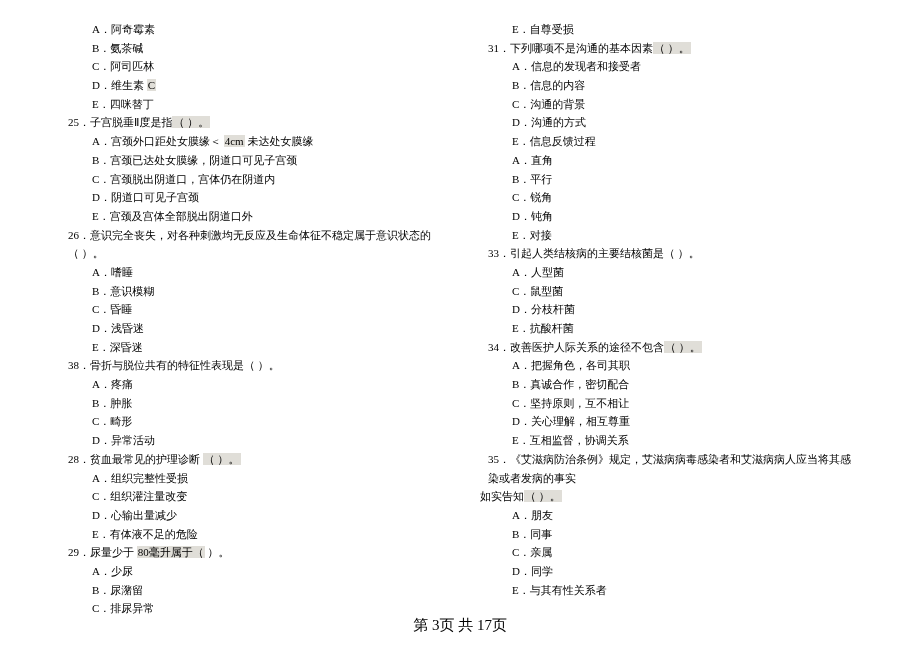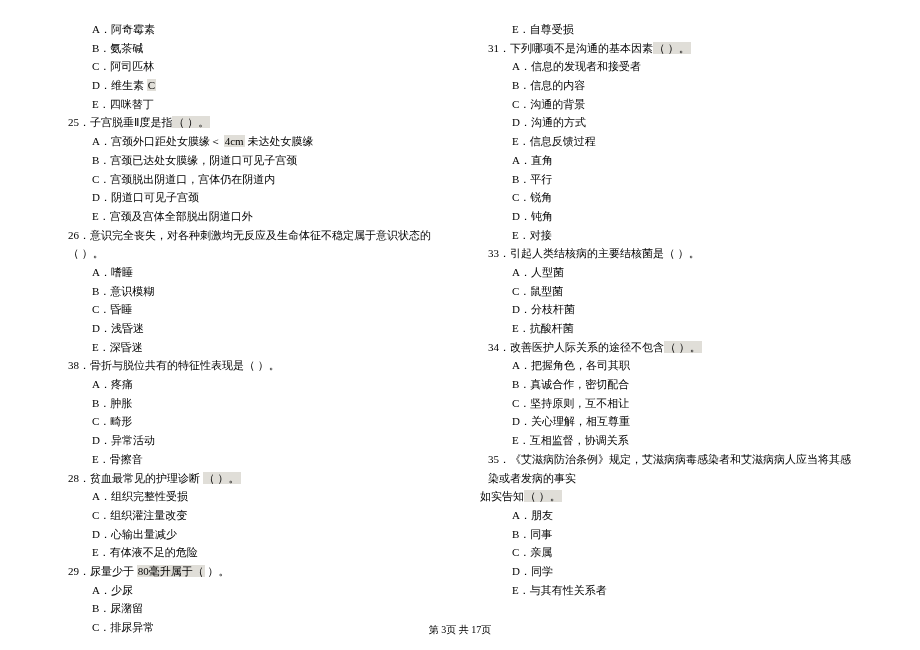--- a/index.html
+++ b/index.html
@@ -37,21 +37,21 @@
     }
     .question {
       padding-left: 8px;
     }
     .footer {
       position: absolute;
       bottom: 12px;
       left: 0;
       right: 0;
       text-align: center;
-      font-size: 10px;
+      font-size: 15px;
     }
   </style>
 </head>
 <body>
 
 <div class="columns">
   <div class="col">
     <div class="option"><span>A</span>．<span>阿奇霉素</span></div>
     <div class="option"><span>B</span>．<span>氨茶碱</span></div>
     <div class="option"><span>C</span>．<span>阿司匹林</span></div>
@@ -70,21 +70,20 @@
     <div class="option"><span>B</span>．<span>意识模糊</span></div>
     <div class="option"><span>C</span>．<span>昏睡</span></div>
     <div class="option"><span>D</span>．<span>浅昏迷</span></div>
     <div class="option"><span>E</span>．<span>深昏迷</span></div>
 
     <div class="question"><span>38．</span><span>骨折与脱位共有的特征性表现是（          ）。</span></div>
     <div class="option"><span>A</span>．<span>疼痛</span></div>
     <div class="option"><span>B</span>．<span>肿胀</span></div>
     <div class="option"><span>C</span>．<span>畸形</span></div>
     <div class="option"><span>D</span>．<span>异常活动</span></div>
-    <div class="option"><span>E</span>．<span>骨擦音</span></div>
 
     <div class="question"><span>28．</span><span>贫血最常见的护理诊断</span>  <span class="hl">（      ）。</span></div>
     <div class="option"><span>A</span>．<span>组织完整性受损</span></div>
     <div class="option"><span>C</span>．<span>组织灌注量改变</span></div>
     <div class="option"><span>D</span>．<span>心输出量减少</span></div>
     <div class="option"><span>E</span>．<span>有体液不足的危险</span></div>
 
     <div class="question"><span>29．</span><span>尿量少于</span> <span class="hl">80毫升属于（</span><span>     ）。</span></div>
     <div class="option"><span>A</span>．<span>少尿</span></div>
     <div class="option"><span>B</span>．<span>尿潴留</span></div>

